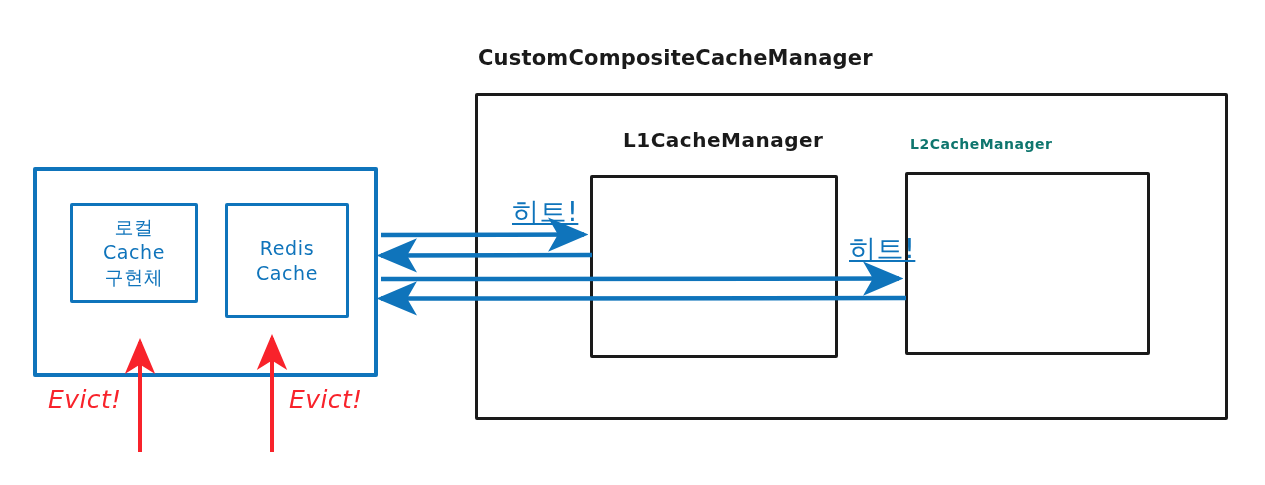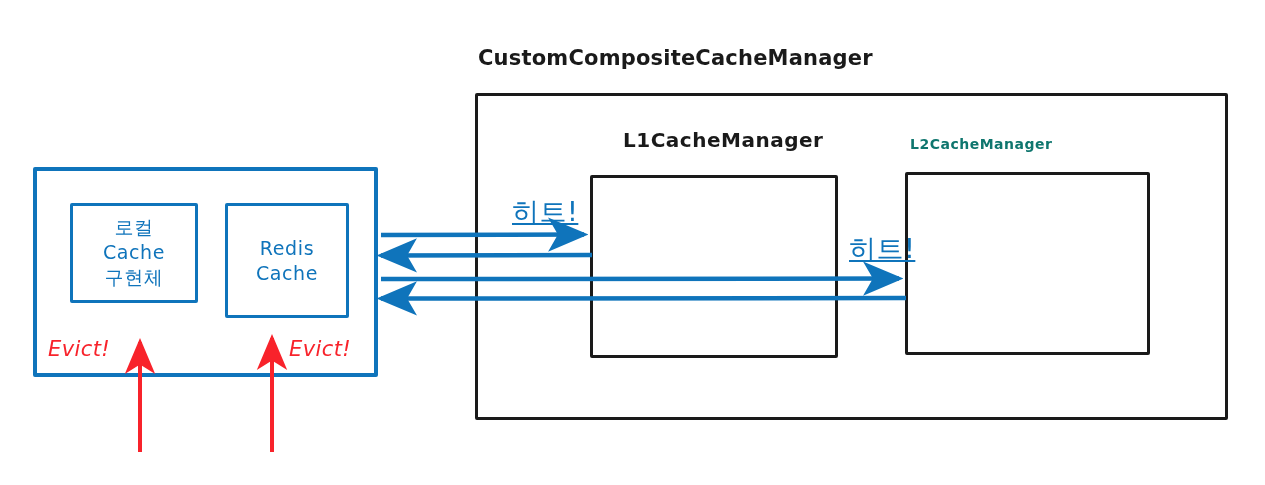--- a/index.html
+++ b/index.html
@@ -117,25 +117,26 @@
     font-family: "DejaVu Sans", sans-serif;
     text-decoration: underline;
   }
   #hit-l1 { left: 512px; top: 194px; }
   #hit-l2 { left: 849px; top: 231px; }
 
   
   .evict-label {
     position: absolute;
     color: #f8232b;
-    font-size: 21px;
+    font-size: 25px;
     font-style: italic;
     white-space: nowrap;
     letter-spacing: 0.4px;
     font-family: "DejaVu Sans", sans-serif;
+    margin-top: 48px;
   }
   #evict-left  { left: 48px;  top: 337px; }
   #evict-right { left: 289px; top: 337px; }
 
   
   #arrow-layer {
     position: absolute;
     left: 0; top: 0;
     width: 1265px; height: 485px;
     pointer-events: none;

